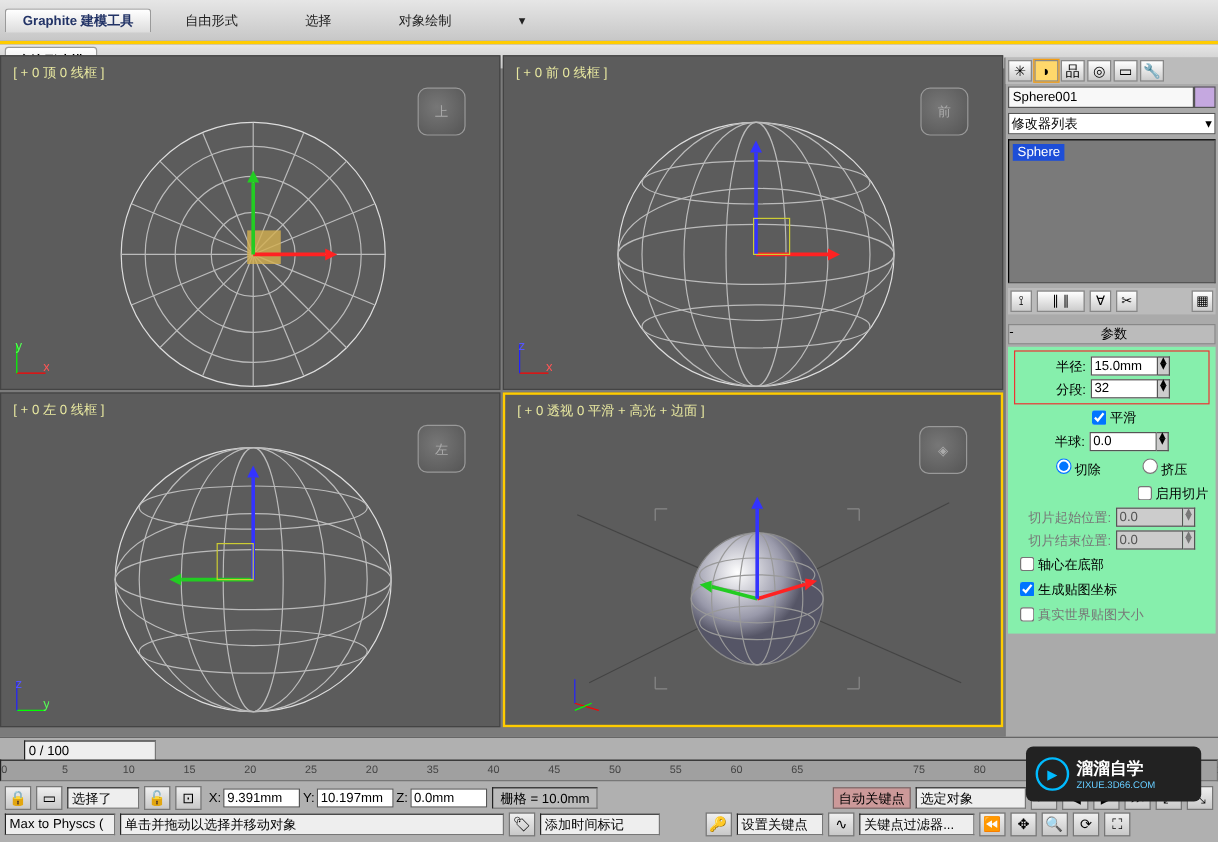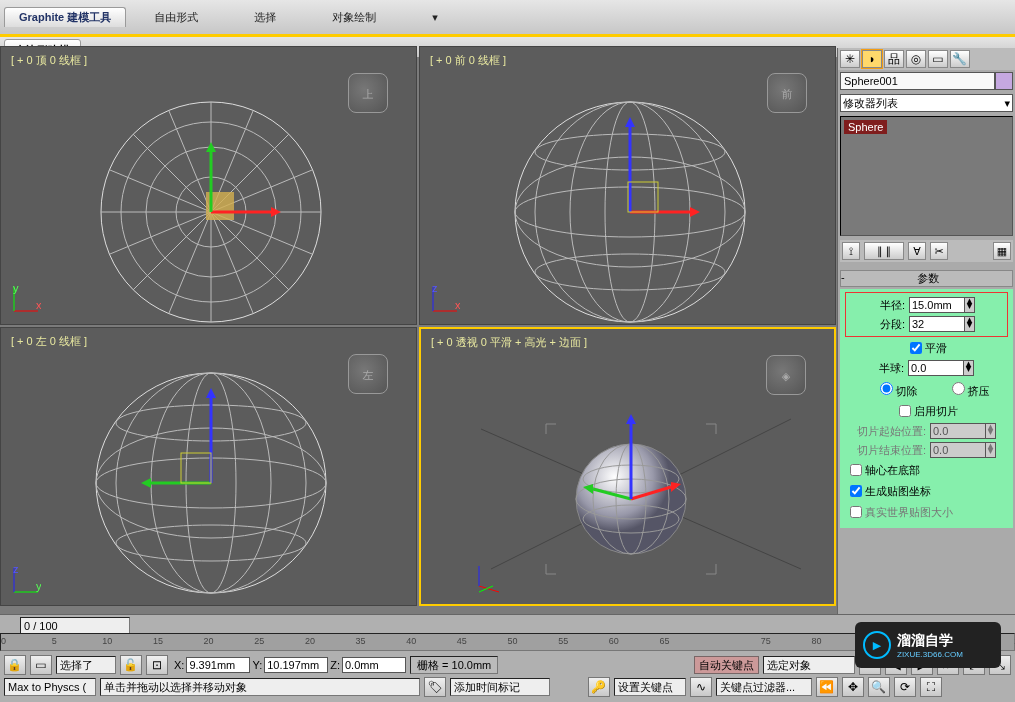--- a/index.html
+++ b/index.html
@@ -222,21 +222,21 @@
   </div>
   <div class="name-field">
     <input value="Sphere001" style="">
     <div class="color-swatch"></div>
   </div>
   <div class="modifier-combo">
     <span>修改器列表</span>
       <span>▾</span>
   </div>
   <div class="mod-list">
-    <div style="background:#7f1d1d;color:#fff;padding:1px 4px;display:inline-block">Sphere</div>
+    <div style="background:#1d4ed8;color:#fff;padding:1px 4px;display:inline-block">Sphere</div>
   </div>
   <div class="mod-toolbar">
     <div class="btn">⟟</div>
     <div class="btn wide">∥ ∥</div>
     <div class="btn">∀</div>
     <div class="btn">✂</div>
     <div style="flex:1"></div>
     <div class="btn">▦</div>
   </div>
 
@@ -275,21 +275,21 @@
           <div class="spin-btns">
             <div>▴</div>
             <div>▾</div>
           </div>
         </div>
     </div>
     <div class="param-row" style="justify-content:center;gap:10px">
       <label><input type="radio" class="radio" checked="" style=""><span>切除</span></label>
       <label><input type="radio" class="radio" style=""><span>挤压</span></label>
     </div>
-    <div class="param-row" style="justify-content:center">
+    <div class="param-row" style="justify-content:flex-end">
       <input type="checkbox" class="chk" style="">
         <span>启用切片</span>
     </div>
     <div class="param-row" style="color:#777">
       <label style="flex:0 0 80px">切片起始位置:</label>
       <div class="spinner">
           <input disabled="" style="background: rgb(204, 204, 204);" value="0.0">
           <div class="spin-btns">
             <div>▴</div>
             <div>▾</div>

